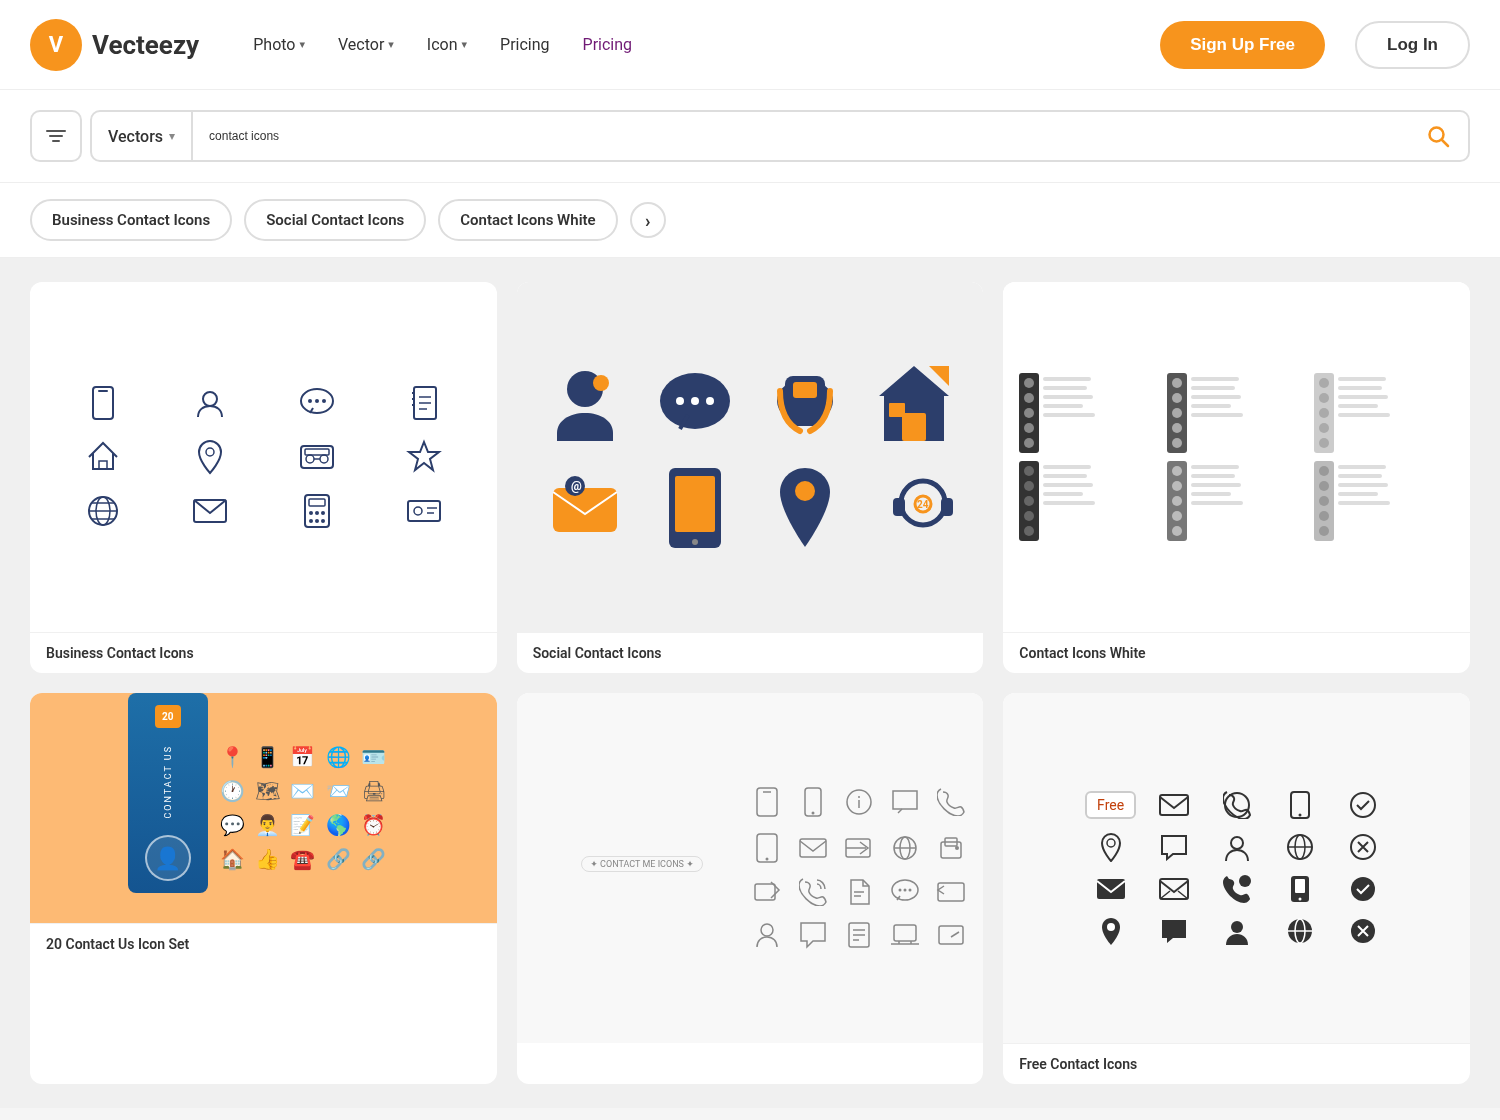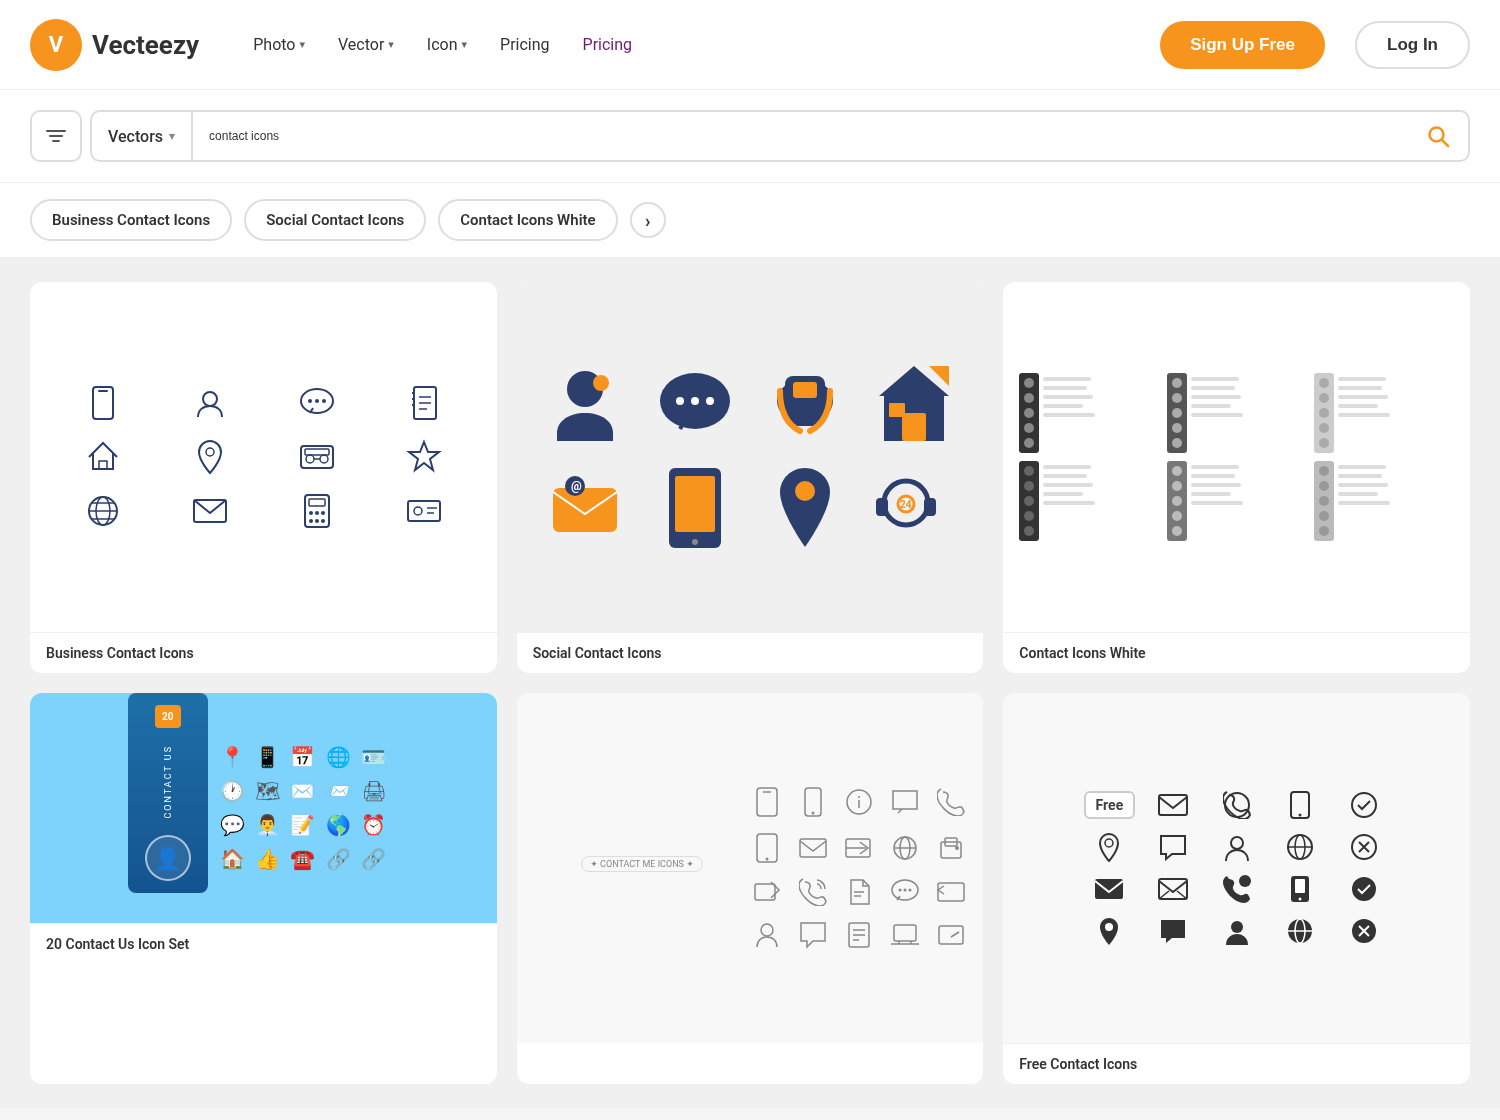--- a/index.html
+++ b/index.html
@@ -475,21 +475,21 @@
               <rect x="12" y="12" width="40" height="56" rx="2" fill="#f7941d"></rect>
               <circle cx="32" cy="78" r="3" fill="#888"></circle>
             </svg>
           </div>
           <div style="display:flex;align-items:center;justify-content:center;">
             <svg width="60" height="90" viewBox="0 0 60 90">
               <path d="M30 5C16 5 5 16 5 29c0 20 25 55 25 55s25-35 25-55C55 16 44 5 30 5z" fill="#2c3e6b"></path>
               <circle cx="30" cy="28" r="10" fill="#f7941d"></circle>
             </svg>
           </div>
-          <div style="display:flex;align-items:center;justify-content:flex-start;">
+          <div style="display:flex;align-items:center;justify-content:flex-end;">
             <svg width="80" height="80" viewBox="0 0 80 80">
               <circle cx="40" cy="35" r="22" fill="none" stroke="#2c3e6b" stroke-width="5"></circle>
               <rect x="10" y="30" width="12" height="18" rx="4" fill="#2c3e6b"></rect>
               <rect x="58" y="30" width="12" height="18" rx="4" fill="#2c3e6b"></rect>
               <circle cx="40" cy="36" r="8" fill="none" stroke="#f7941d" stroke-width="3"></circle>
               <text x="34" y="40" font-size="10" fill="#f7941d" font-weight="bold">24</text>
             </svg>
           </div>
         </div>
       </div>
@@ -598,21 +598,21 @@
               <div style="height:4px;background:#ddd;border-radius:2px;width:40px;"></div>
               <div style="height:4px;background:#ddd;border-radius:2px;width:52px;"></div>
             </div>
           </div>
         </div>
       </div>
       <div class="card-title">Contact Icons White</div>
     </div>
 
     <div class="card">
-      <div class="card-image" style="background:#7dd3fc;height:230px;">
+      <div class="card-image" style="background:#fdba74;height:230px;">
         <div class="card4-inner">
           <div style="width:80px;background:linear-gradient(180deg,#1e6fa8,#145490);border-radius:8px;padding:12px 6px;display:flex;flex-direction:column;align-items:center;justify-content:space-between;height:200px;">
             <div style="background:#f7941d;color:#fff;font-size:10px;font-weight:bold;padding:5px 7px;border-radius:4px;text-align:center;line-height:1.3;">20</div>
             <div style="color:#fff;font-size:9px;writing-mode:vertical-lr;transform:rotate(180deg);letter-spacing:2px;text-transform:uppercase;">CONTACT US</div>
             <div style="width:46px;height:46px;border-radius:50%;border:2px solid rgba(255,255,255,0.6);display:flex;align-items:center;justify-content:center;font-size:22px;background:rgba(255,255,255,0.1);">👤</div>
           </div>
           <div style="flex:1;display:grid;grid-template-columns:repeat(5,1fr);gap:10px;padding:12px 12px;align-content:center;">
 
             <div style="display:flex;align-items:center;justify-content:center;font-size:20px;color:#555;">📍</div>
             <div style="display:flex;align-items:center;justify-content:center;font-size:20px;color:#555;">📱</div>
@@ -777,21 +777,21 @@
           </div>
         </div>
       </div>
     </div>
 
     <div class="card">
       <div class="card-image" style="background:#f8f8f8;padding:16px;">
         <div style="display:grid;grid-template-columns:repeat(5,1fr);gap:12px;">
 
           <div style="display:flex;align-items:center;justify-content:center;">
-            <span style="border:2px solid #ccc;border-radius:6px;padding:4px 10px;font-size:14px;font-weight:700;color:#404040;background:#fff;">Free</span>
+            <span style="border:2px solid #ccc;border-radius:6px;padding:4px 10px;font-size:14px;font-weight:400;color:#c2410c;background:#fff;">Free</span>
           </div>
           <div style="display:flex;align-items:center;justify-content:center;">
             <svg width="32" height="26" viewBox="0 0 32 26">
                 <rect x="2" y="3" width="28" height="20" rx="2" fill="none" stroke="#333" stroke-width="2"></rect>
                 <path d="M2 5l14 11L30 5" fill="none" stroke="#333" stroke-width="2"></path>
               </svg>
           </div>
           <div style="display:flex;align-items:center;justify-content:center;">
             <svg width="28" height="28" viewBox="0 0 28 28">
                 <path d="M6 4c0 0 4 0 5 3s-2 4-1 7c1 3 4 5 7 6s5-2 7-1 3 5 3 5-2 4-6 4C12 28 0 16 0 7c0-4 4-6 4-6" fill="none" stroke="#333" stroke-width="2"></path>

